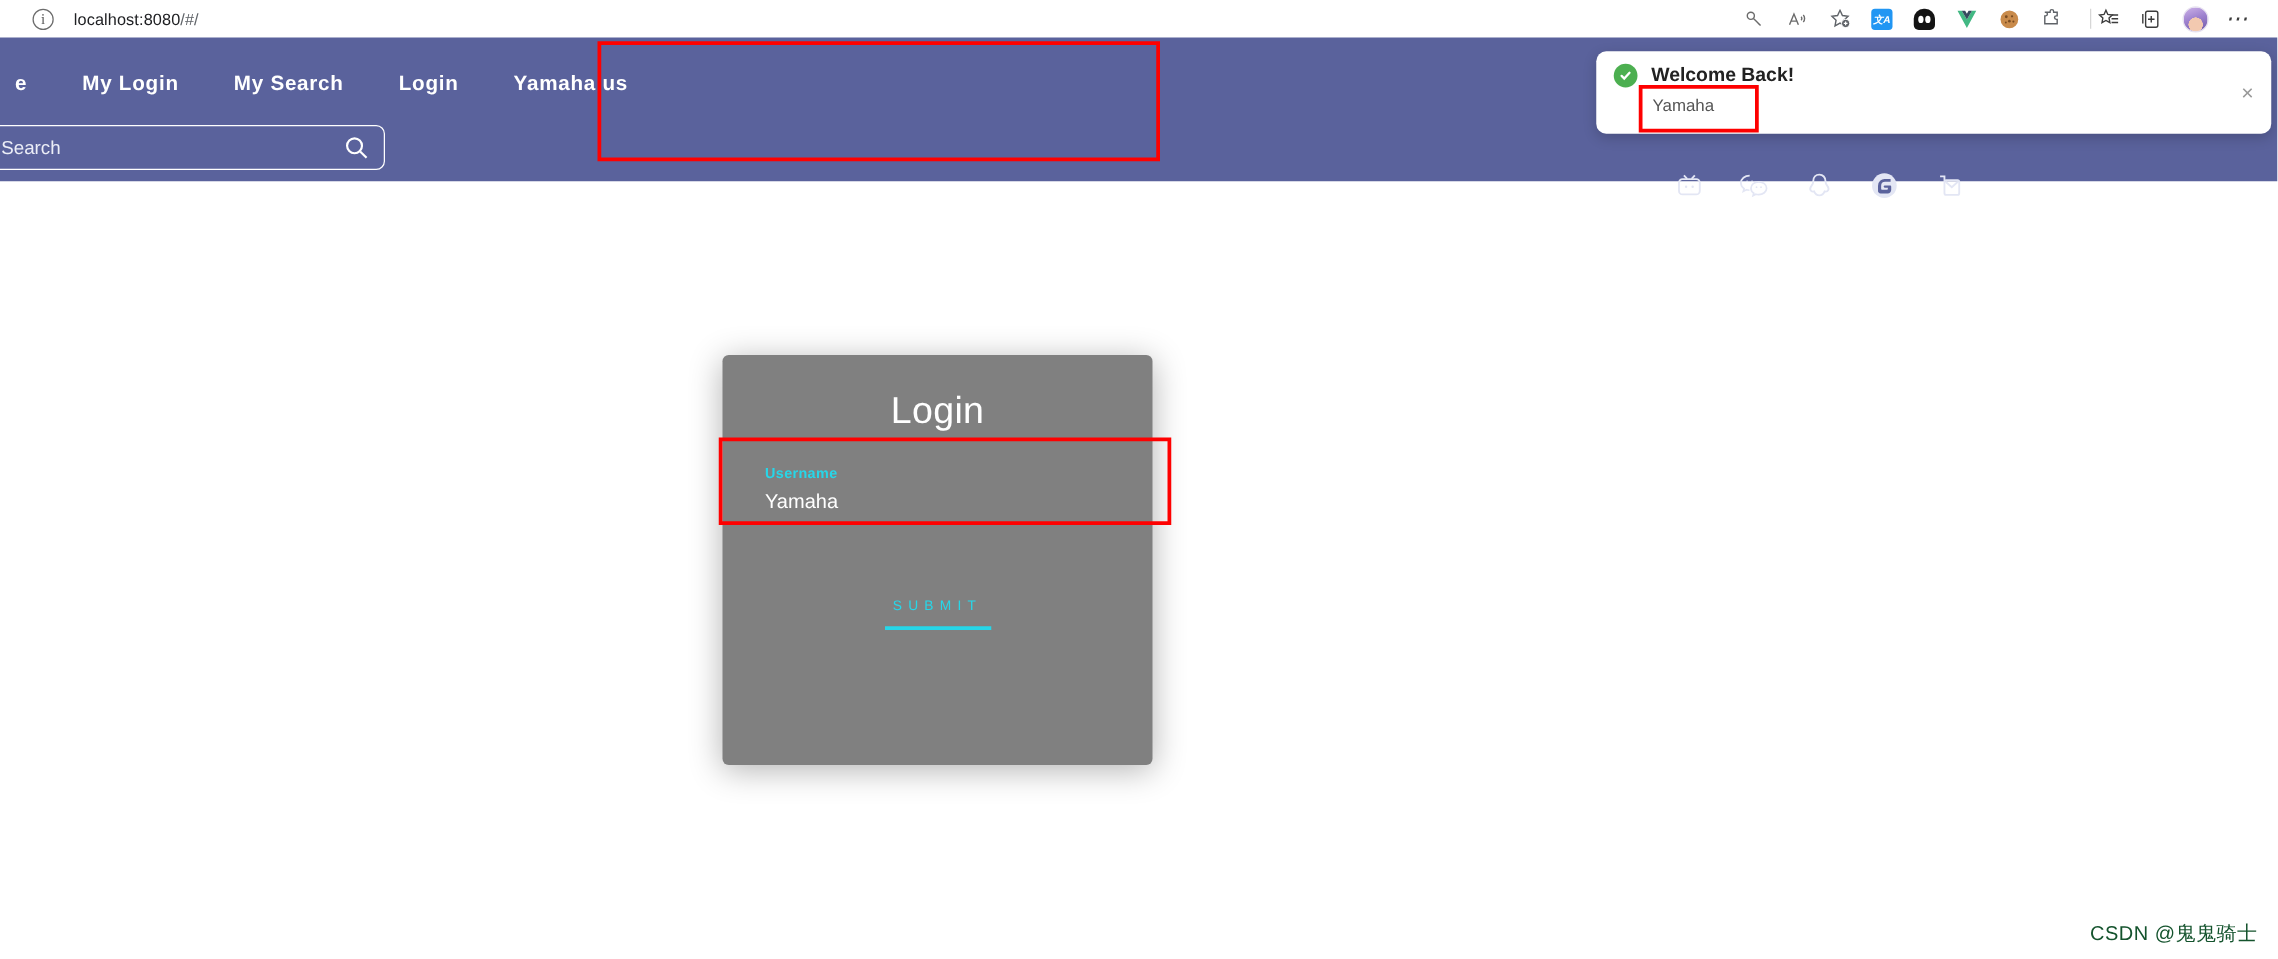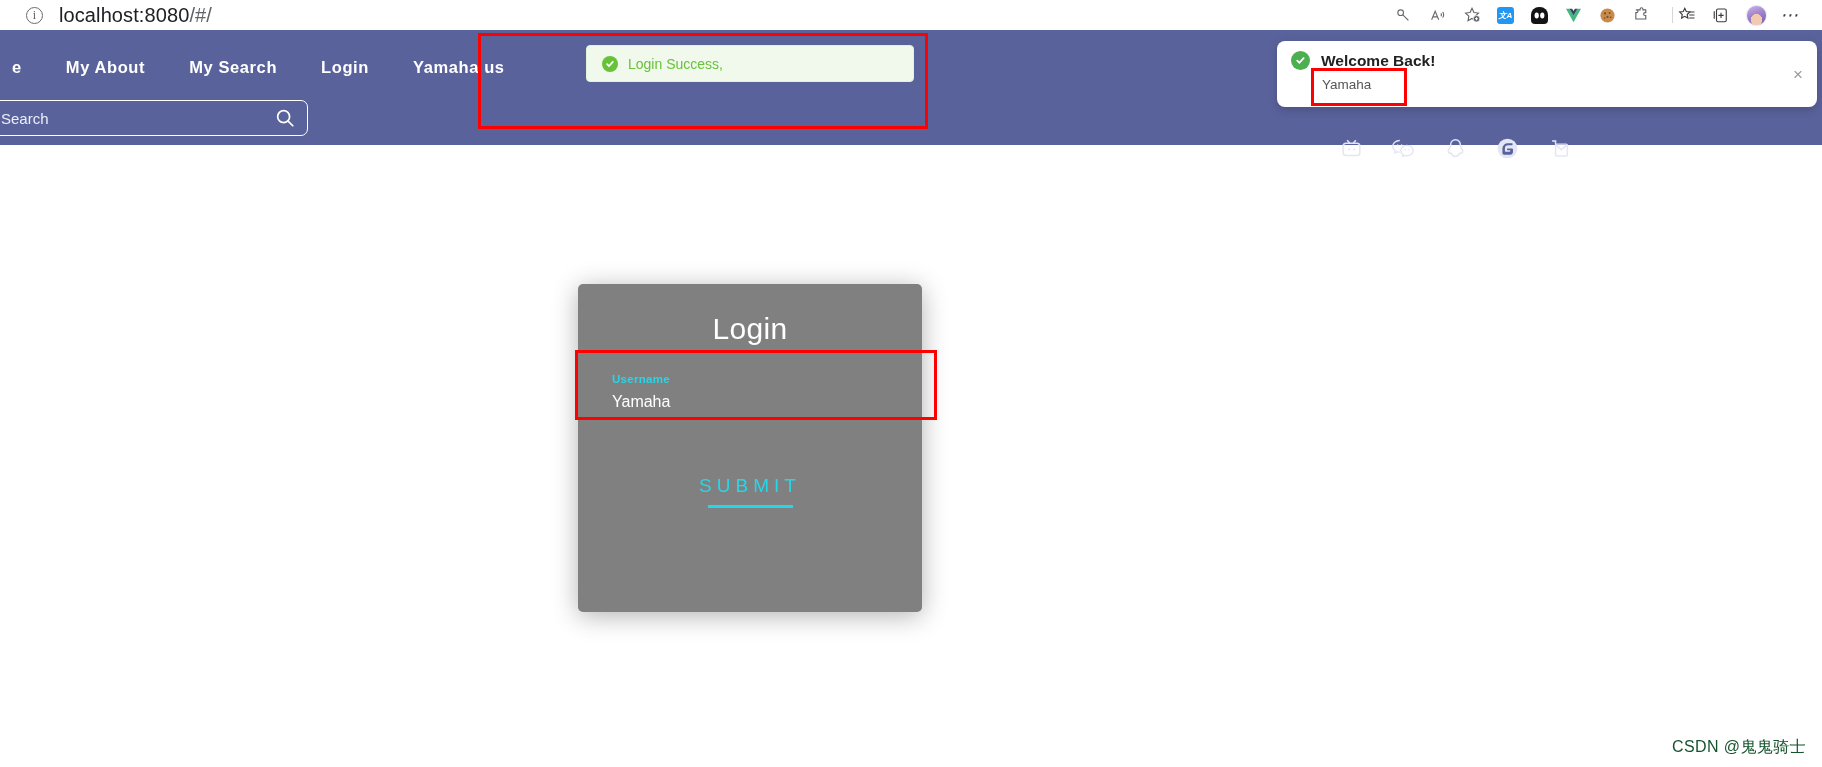--- a/index.html
+++ b/index.html
@@ -25,21 +25,21 @@
     display: flex; align-items: center;
     padding-left: 14px;
   }
   .info-icon {
     width: 17px; height: 17px; border-radius: 50%;
     border: 1.3px solid #6c6c6c;
     display: inline-flex; align-items: center; justify-content: center;
     font-size: 12px; color: #5d5d5d; font-family: "Liberation Serif", serif;
     margin-right: 16px; flex: none;
   }
-  .url-text { font-size: 20px; color: #202124; letter-spacing: .1px; }
+  .url-text { font-size: 13px; color: #202124; letter-spacing: .1px; }
   .url-text .dim { color: #5f6368; }
 
   .browser-icons {
     position: absolute; right: 8px; top: 0; height: 30px;
     display: flex; align-items: center; gap: 0px;
   }
   .bicon {
     width: 34px; height: 47px;
     display: flex; align-items: center; justify-content: flex-start;
     color: #5f6368;
@@ -167,21 +167,21 @@
   .field-underline {
     height: 1.5px; background: #dddddd; margin-top: 7px; width: 100%;
   }
   .pw-dots {
     color: #ffffff; font-size: 13px; padding-top: 10px;
     letter-spacing: 2.2px;
   }
   .submit-wrap { margin: 55px 0 0 0; text-align: center; }
   .submit-btn {
     display: inline-block; background: transparent; border: none;
-    color: #26d6e8; font-size: 19px; letter-spacing: 5px;
+    color: #26d6e8; font-size: 11px; letter-spacing: 5px;
     font-family: "Liberation Sans", sans-serif; cursor: pointer;
     padding: 0;
   }
   .submit-underline {
     width: 85px; height: 3px; background: #26d6e8;
     margin: 8px auto 0 auto;
   }
 
   
   .anno {
@@ -275,21 +275,21 @@
       <div class="bicon">
         <span class="avatar-img"></span>
       </div>
       <div class="bicon dots-btn">⋯</div>
     </div>
   </div>
 
   <div class="navbar">
     <div class="nav-links">
       <span class="nav-link">e</span>
-      <span class="nav-link">My About</span>
+      <span class="nav-link">My Login</span>
       <span class="nav-link">My Search</span>
       <span class="nav-link">Login</span>
       <span class="nav-link">Yamaha us</span>
     </div>
 
     <div class="search-wrap">
       <input class="search-input" type="text" placeholder="Search" style="">
       <button class="search-btn">
         <svg width="22" height="22" viewBox="0 0 24 24" fill="none" stroke="#ffffff" stroke-width="1.9">
           <circle cx="10.5" cy="10.5" r="6.5"></circle>
@@ -331,28 +331,20 @@
       <span class="sicon">
         <svg width="23" height="21" viewBox="0 0 24 24" fill="none" stroke="#e3e6f4" stroke-width="1.7">
           <path d="M3.5 3.5h4v4"></path>
           <rect x="7.5" y="7" width="13.5" height="13.5" rx="1.5"></rect>
           <path d="M8.6 8.4l5.6 5 5.6-5"></path>
         </svg>
       </span>
     </div>
   </div>
 
-  <div class="toast">
-    <span class="toast-check">
-      <svg width="10" height="10" viewBox="0 0 12 12" fill="none" stroke="#ffffff" stroke-width="2" stroke-linecap="round">
-        <path d="M2.5 6.2l2.3 2.3 4.6-5"></path>
-      </svg>
-    </span>
-    <span class="toast-text">Login Success,</span>
-  </div>
 
   <div class="welcome-panel">
     <div class="welcome-head">
       <span class="welcome-check">
         <svg width="11" height="11" viewBox="0 0 12 12" fill="none" stroke="#ffffff" stroke-width="2" stroke-linecap="round">
           <path d="M2.5 6.2l2.3 2.3 4.6-5"></path>
         </svg>
       </span>
       <span class="welcome-title">Welcome Back!</span>
     </div>

